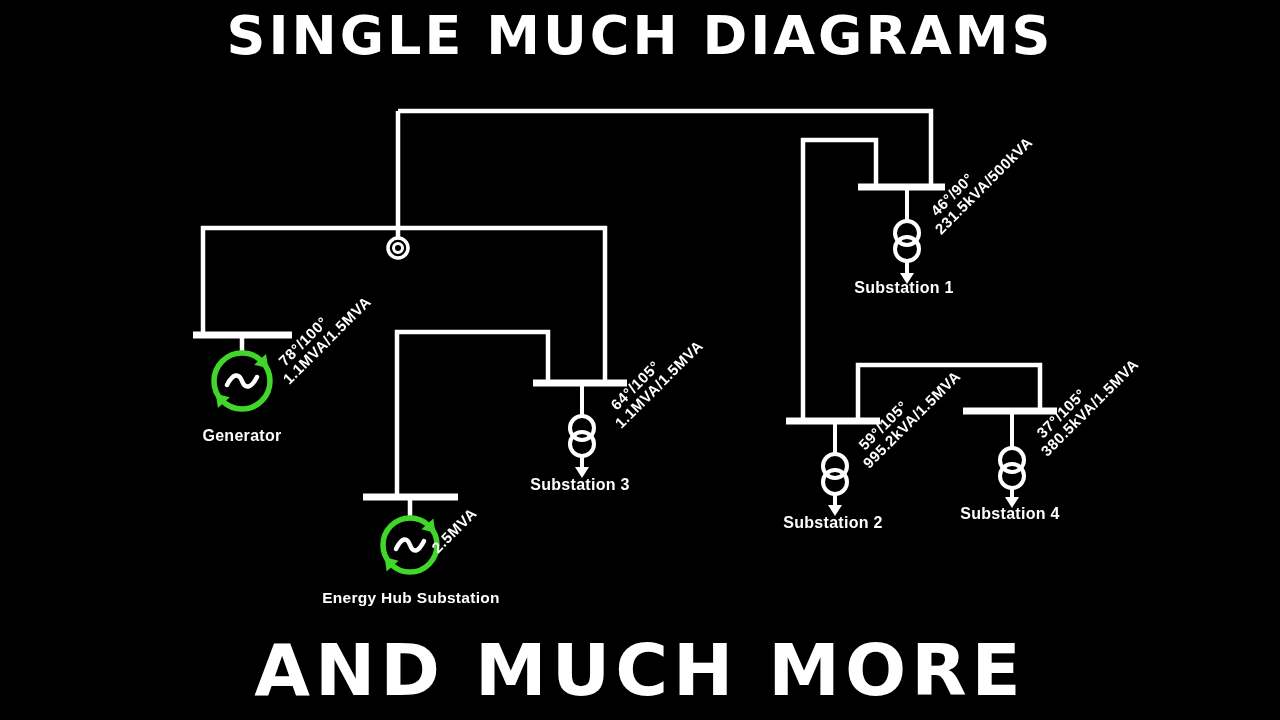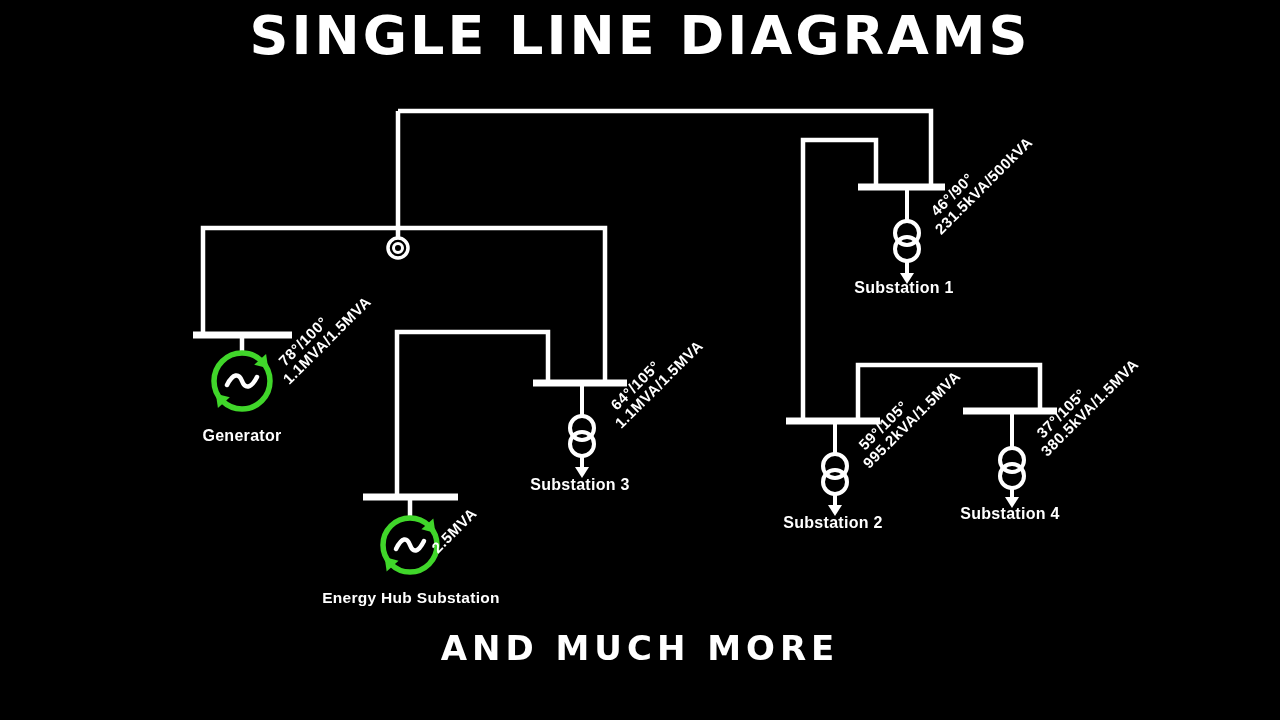--- a/index.html
+++ b/index.html
@@ -1,38 +1,38 @@
 <!DOCTYPE html>
 <html><head>
 <meta charset="utf-8">
 <style>
   html,body{margin:0;padding:0;background:#000;}
   .stage{position:relative;width:1280px;height:720px;background:#000;overflow:hidden;
          font-family:"Liberation Sans",sans-serif;}
   .title{position:absolute;left:0;width:100%;text-align:center;color:#fff;
          font-family:"DejaVu Sans",sans-serif;font-weight:bold;white-space:nowrap;}
   .title-top{top:4px;font-size:54px;letter-spacing:3px;}
-  .title-bottom{top:628px;font-size:34px;letter-spacing:5px;}
+  .title-bottom{top:628px;font-size:72px;letter-spacing:5px;}
   svg.diagram{position:absolute;left:0;top:0;}
   .wire{stroke:#fff;stroke-width:4.5;fill:none;stroke-linejoin:miter;}
   .bus{stroke:#fff;stroke-width:7;fill:none;}
   .xfmr{stroke:#fff;stroke-width:4;fill:none;}
   .arrowhead{fill:#fff;stroke:none;}
   .station-label{fill:#fff;font-family:"Liberation Sans",sans-serif;font-weight:bold;
                  font-size:16px;letter-spacing:0.3px;text-anchor:middle;}
   .annot{fill:#fff;font-family:"Liberation Sans",sans-serif;font-weight:bold;
          font-size:15px;letter-spacing:0.5px;text-anchor:start;}
   .sine{fill:none;stroke:#fff;stroke-width:4.5;stroke-linecap:round;}
 </style>
 </head>
 <body>
 
 <div class="stage">
 
-  <div class="title title-top">SINGLE LINE DIAGRAMS</div>
+  <div class="title title-top">SINGLE MUCH DIAGRAMS</div>
 
   <svg class="diagram" width="1280" height="720" viewBox="0 0 1280 720">
 
     <g>
       <path class="wire" d="M398 111 H931 V187"></path>
       <line class="wire" x1="398" y1="111" x2="398" y2="240"></line>
       <path class="wire" d="M203 335 V228 H605 V383"></path>
       <path class="wire" d="M397 497 V332 H548 V383"></path>
       <path class="wire" d="M876 187 V140 H803 V421"></path>
       <path class="wire" d="M858 421 V365 H1040 V411"></path>

